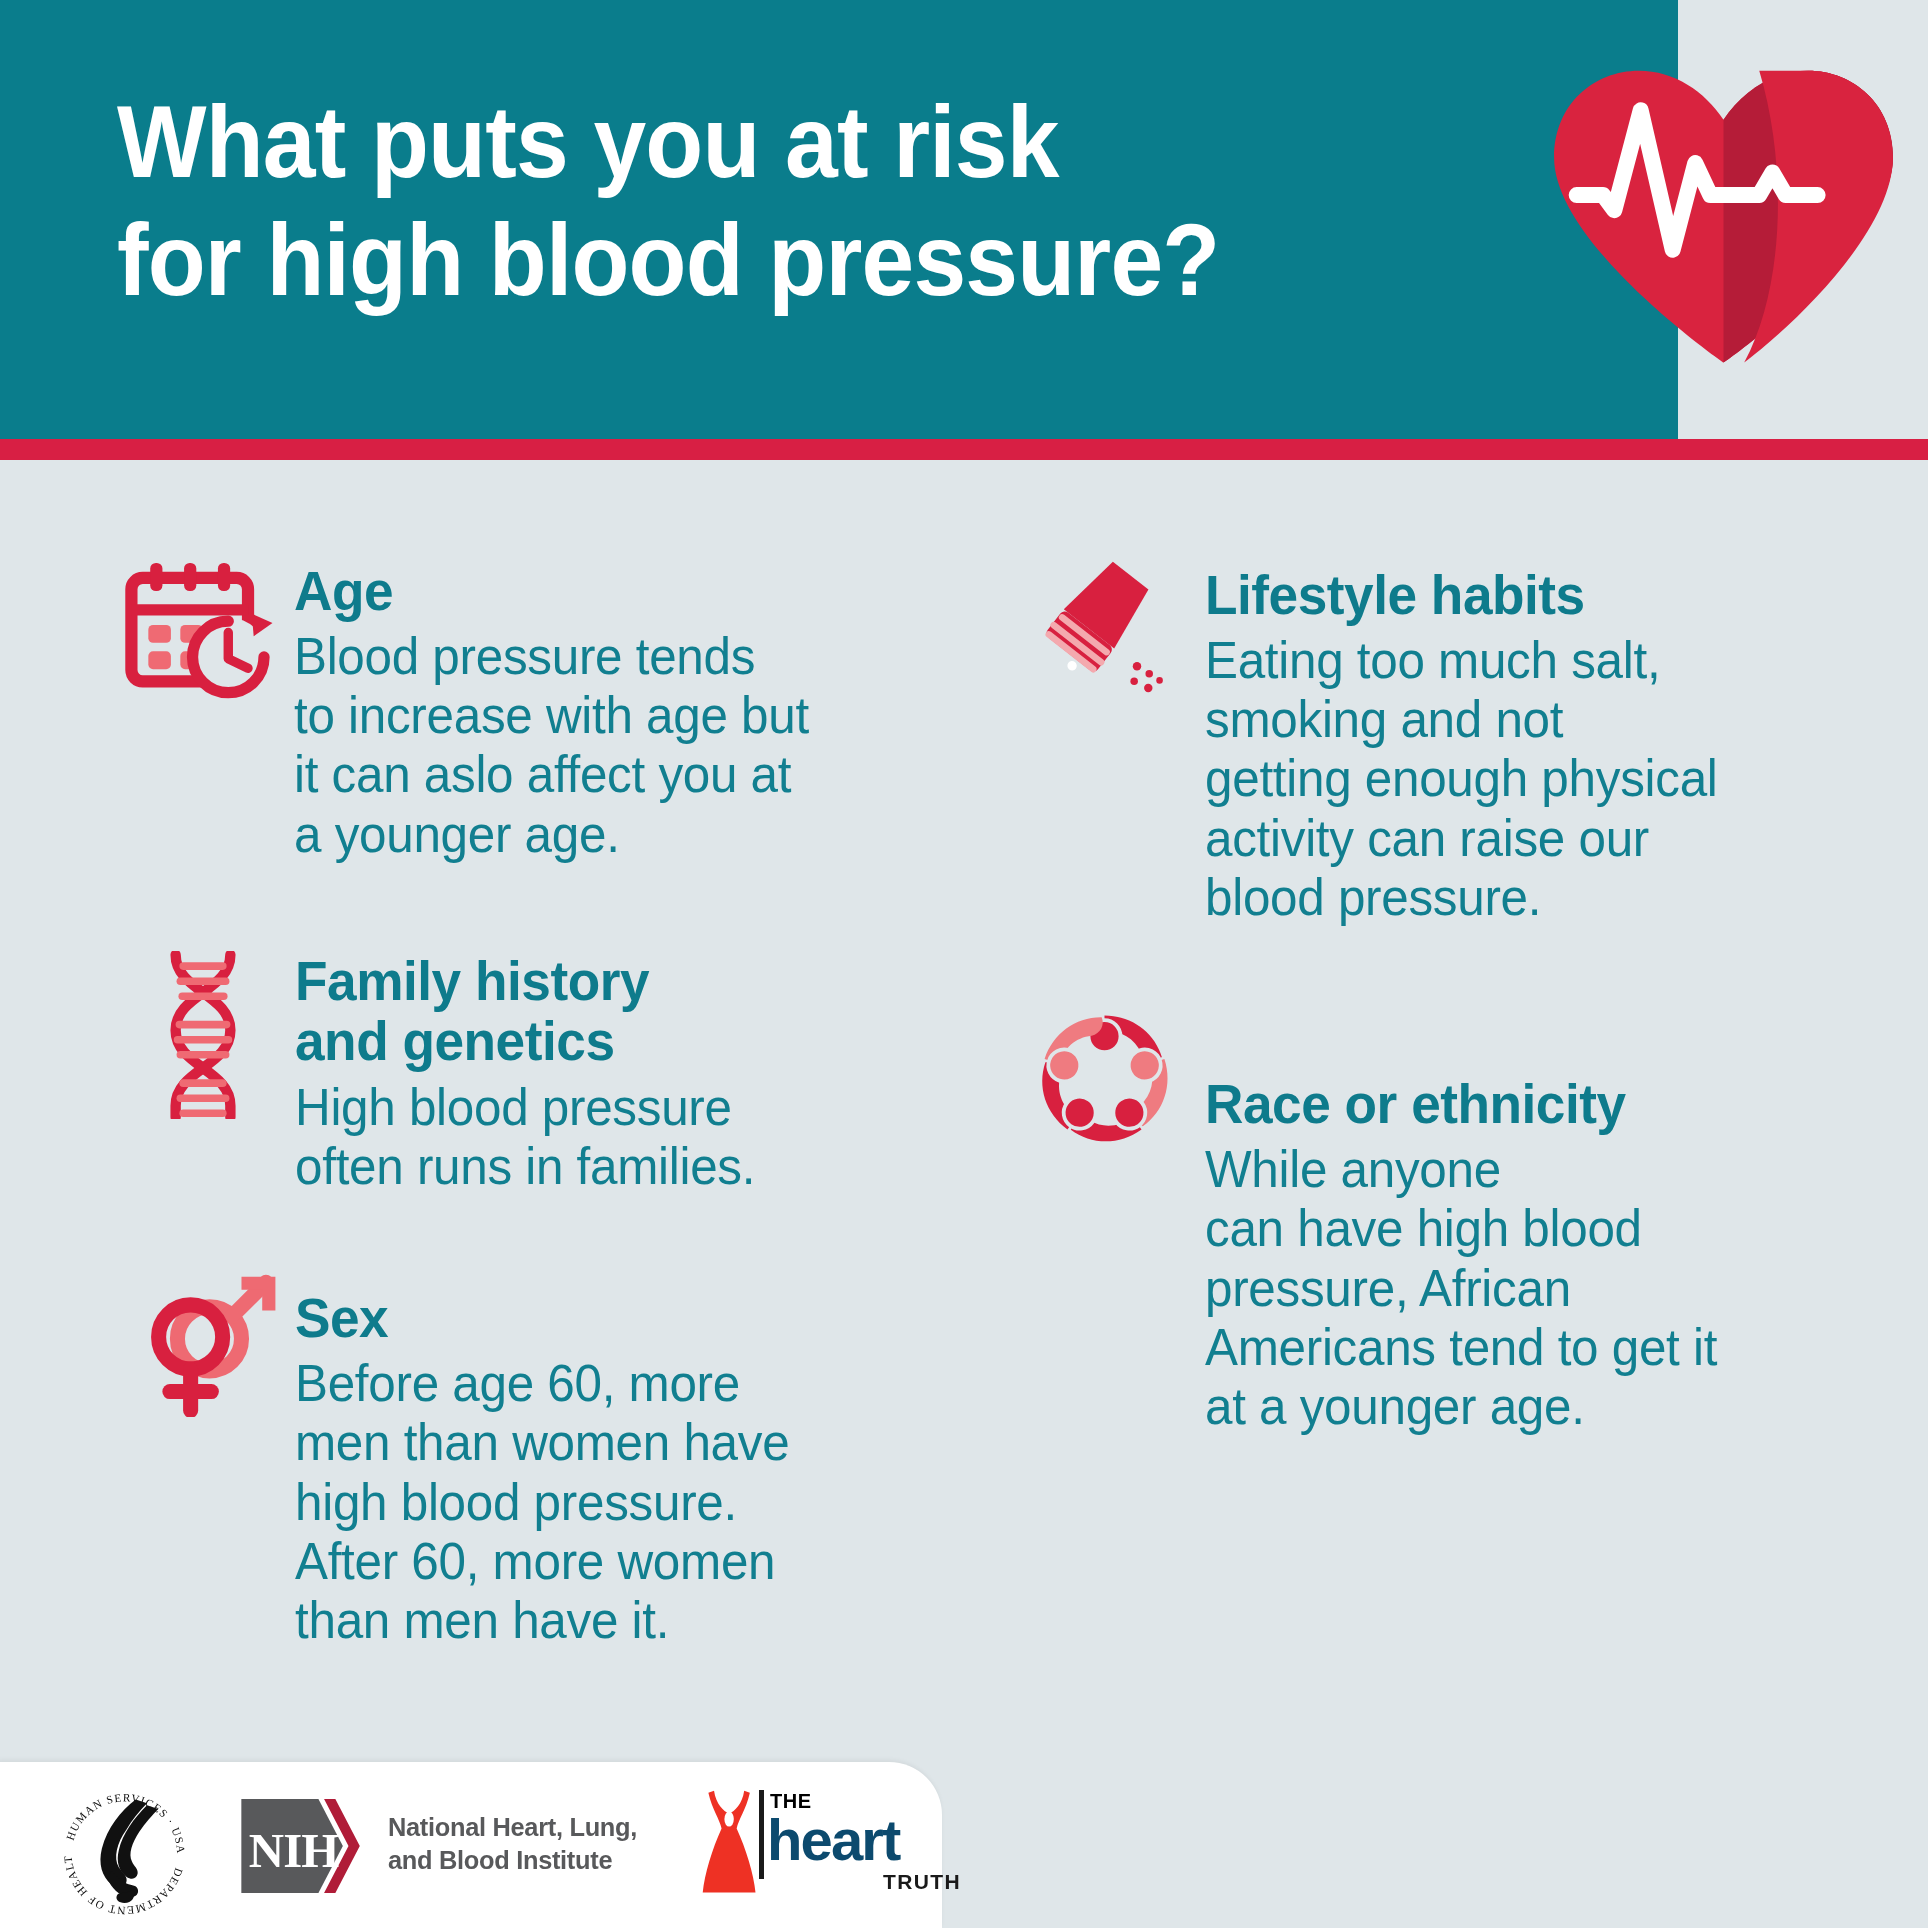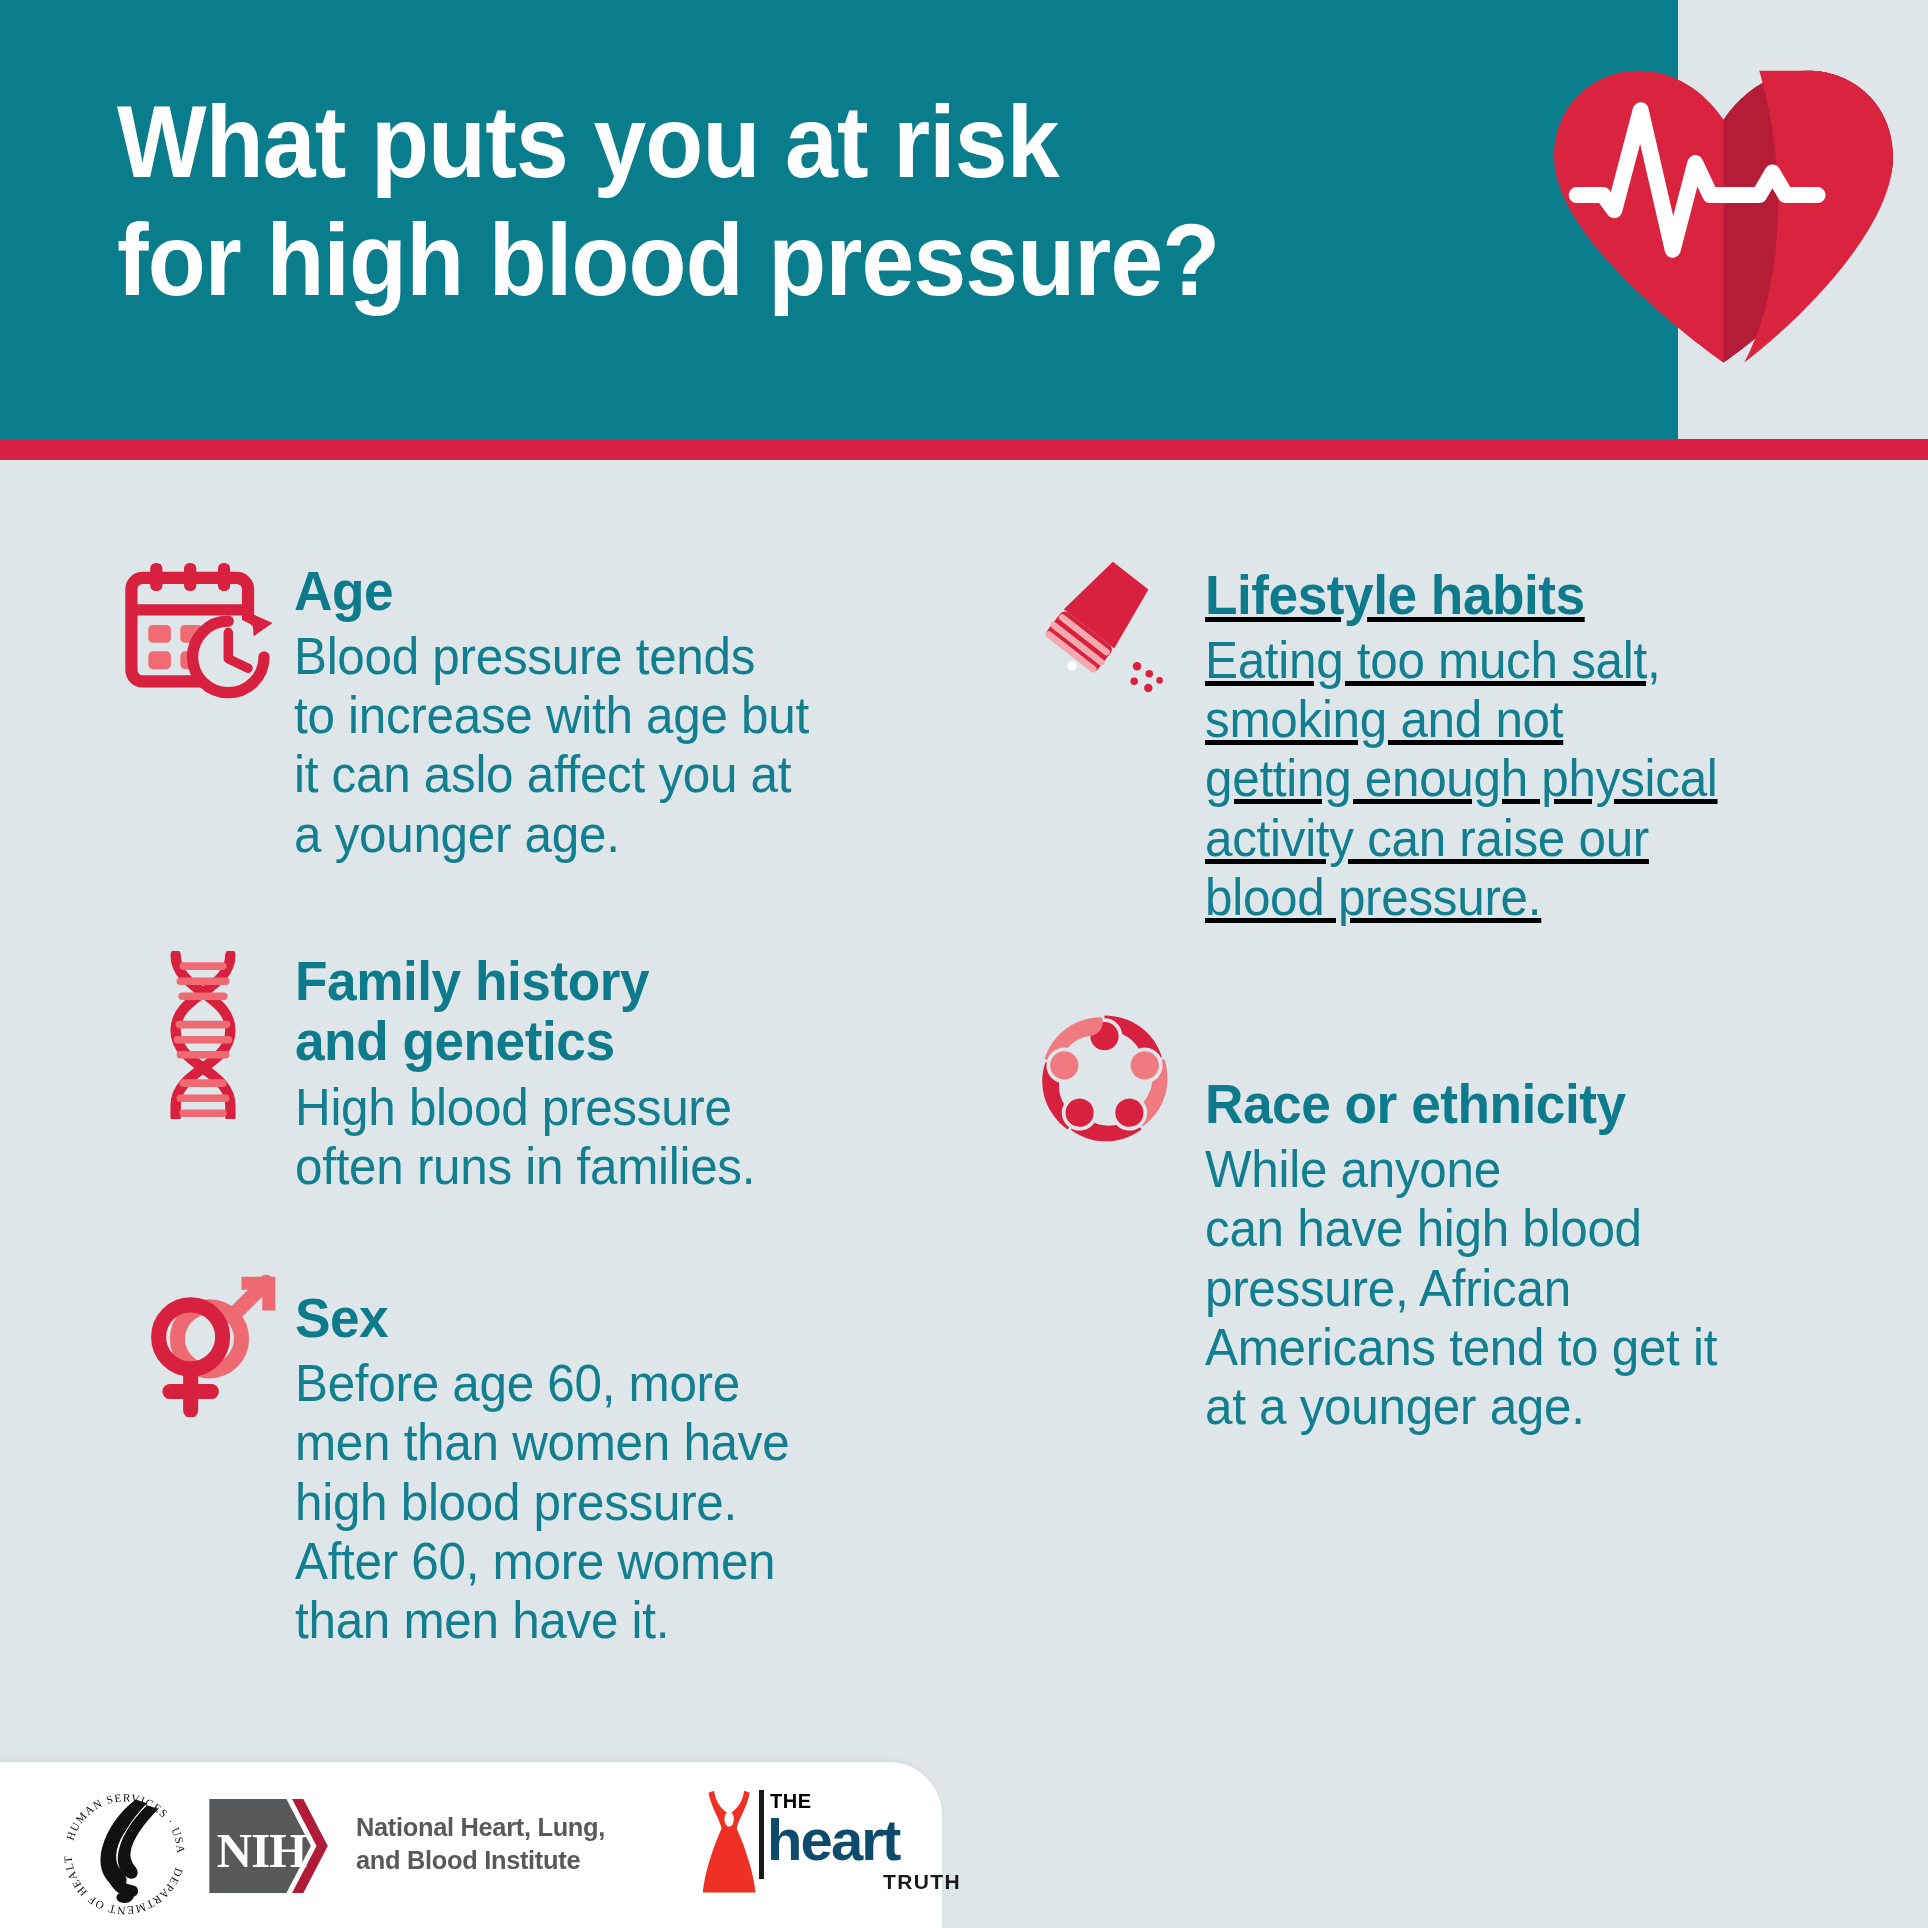--- a/index.html
+++ b/index.html
@@ -67,38 +67,38 @@
 
   
   #item-age       { left:122px;  top:557px;  width:829px; }
   #item-age .item-body   { left:172px; top:3.8px;  width:659px;}
   #item-family    { left:151px;  top:951px; width:829px; }
   #item-family .item-body{ left:144px; top:0px;  width:659px;}
   #item-sex       { left:151px;  top:1271px; width:829px; }
   #item-sex .item-body   { left:144px; top:17px; width:678px;}
 
   #item-lifestyle { left:1043px; top:561px;  width:876px; }
-  #item-lifestyle .item-body{ left:162px; top:3.8px;  width:697px;text-decoration:underline;}
+  #item-lifestyle .item-body{ left:162px; top:3.8px;  width:697px;}
   #item-race      { left:1034px; top:1008px; width:895px; }
   #item-race .item-body  { left:171px; top:66px; width:697px;}
 
   
   .footer{
     position:absolute;left:0;bottom:0;width:942px;height:166px;
     background:#ffffff;
     border-top-right-radius:53px;
     box-shadow:-1.9px -1.9px 5.6px rgba(0,0,0,.06);
   }
   .footer-inner{
     position:absolute;left:0;top:0;width:942px;height:166px;
     display:flex;align-items:center;
   }
   .hhs-logo{position:absolute;left:53px;top:15px;width:141px;height:141px;}
   .nih-logo{position:absolute;left:209px;top:34px;height:96px;display:flex;align-items:center;}
-  .nih-mark{position:relative;width:121px;height:90px;}
+  .nih-mark{position:relative;width:121px;height:90px;margin-left:32px;}
   .nih-text{
     margin-left:26px;
     color:#58595b;
     font-family:"Liberation Sans",sans-serif;
     font-weight:bold;
     font-size:25.4px;
     line-height:1.28;
     white-space:pre-line;
     letter-spacing:-0.3px;
   }

